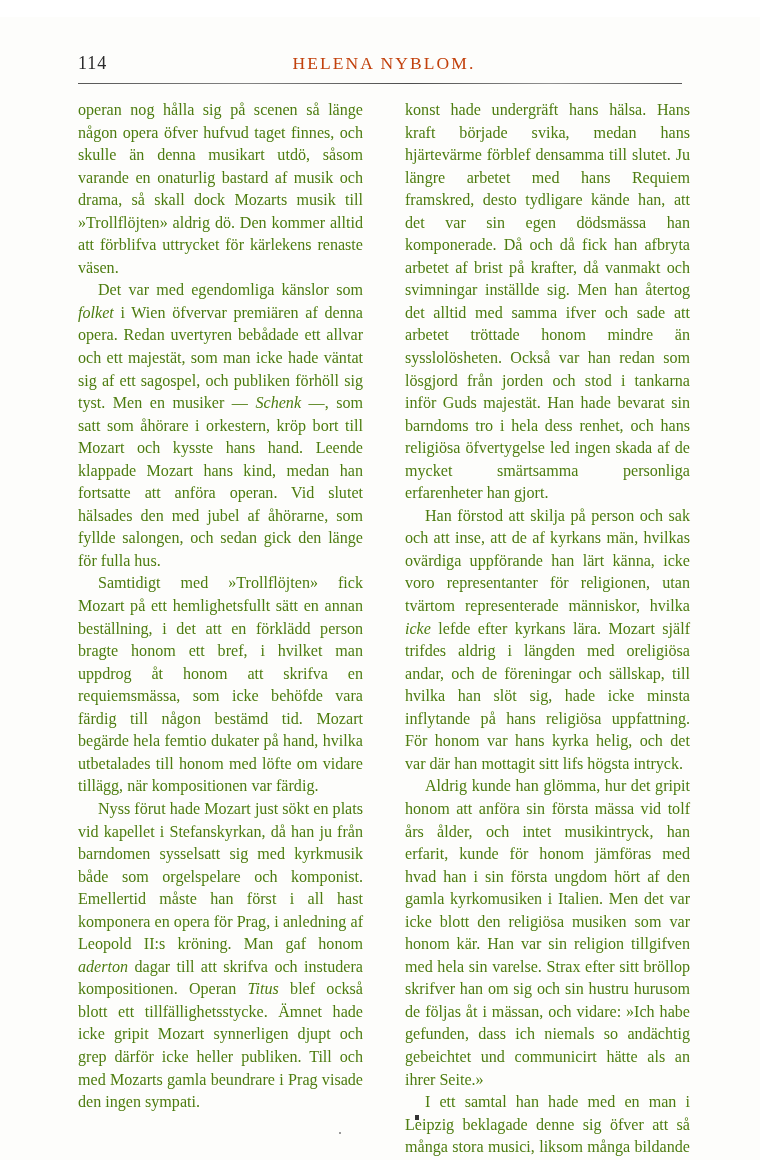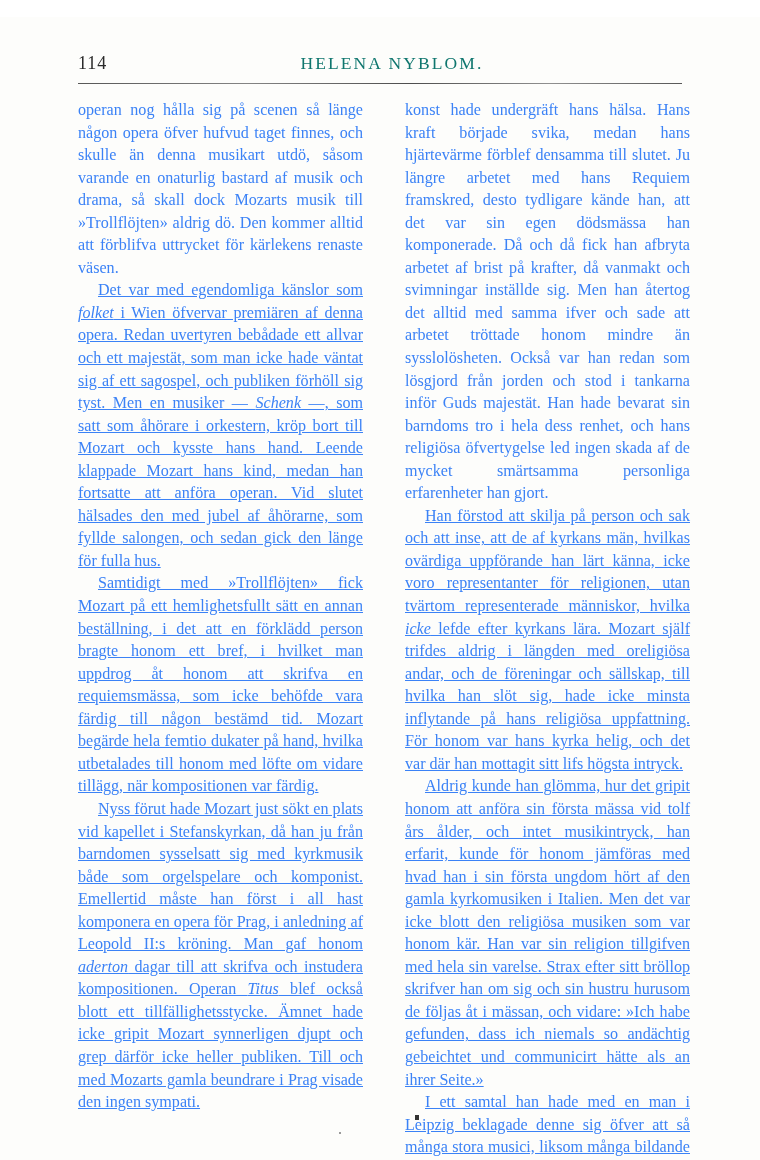--- a/index.html
+++ b/index.html
@@ -29,27 +29,27 @@
   .folio {
     position: absolute;
     left: 0;
     top: 0;
     font-size: 18px;
     letter-spacing: 1px;
     color: #2a2a2a;
   }
   .running-title {
     position: absolute;
-    left: 12px;
+    left: 4px;
     top: 0;
     width: 604px;
     text-align: center;
     font-size: 17.5px;
     letter-spacing: 2.1px;
-    color: #0f766e;
+    color: #c2410c;
   }
   .head-rule {
     position: absolute;
     left: 78px;
     top: 66px;
     width: 604px;
     height: 1px;
     background: linear-gradient(to right,#3a3a3a 0%,#6f6f6f 28%,#2f2f2f 55%,#7d7d7d 78%,#3a3a3a 100%);
     opacity: .85;
   }
@@ -67,28 +67,27 @@
   .col {
     width: 285px;
   }
   .col p {
     margin: 0;
     font-size: 16.1px;
     line-height: 22.55px;
     text-align: justify;
     text-justify: inter-word;
     hyphens: manual;
-    color: #3b82f6;
+    color: #4d7c0f;
   }
   .col p.indent {
     text-indent: 20px;
   }
   .col p + p {
     margin-top: 0;
-    text-decoration: underline;
   }
   i, .it {
     font-style: italic;
   }
 
   
   .speck {
     position: absolute;
     left: 415px;
     top: 1098px;

